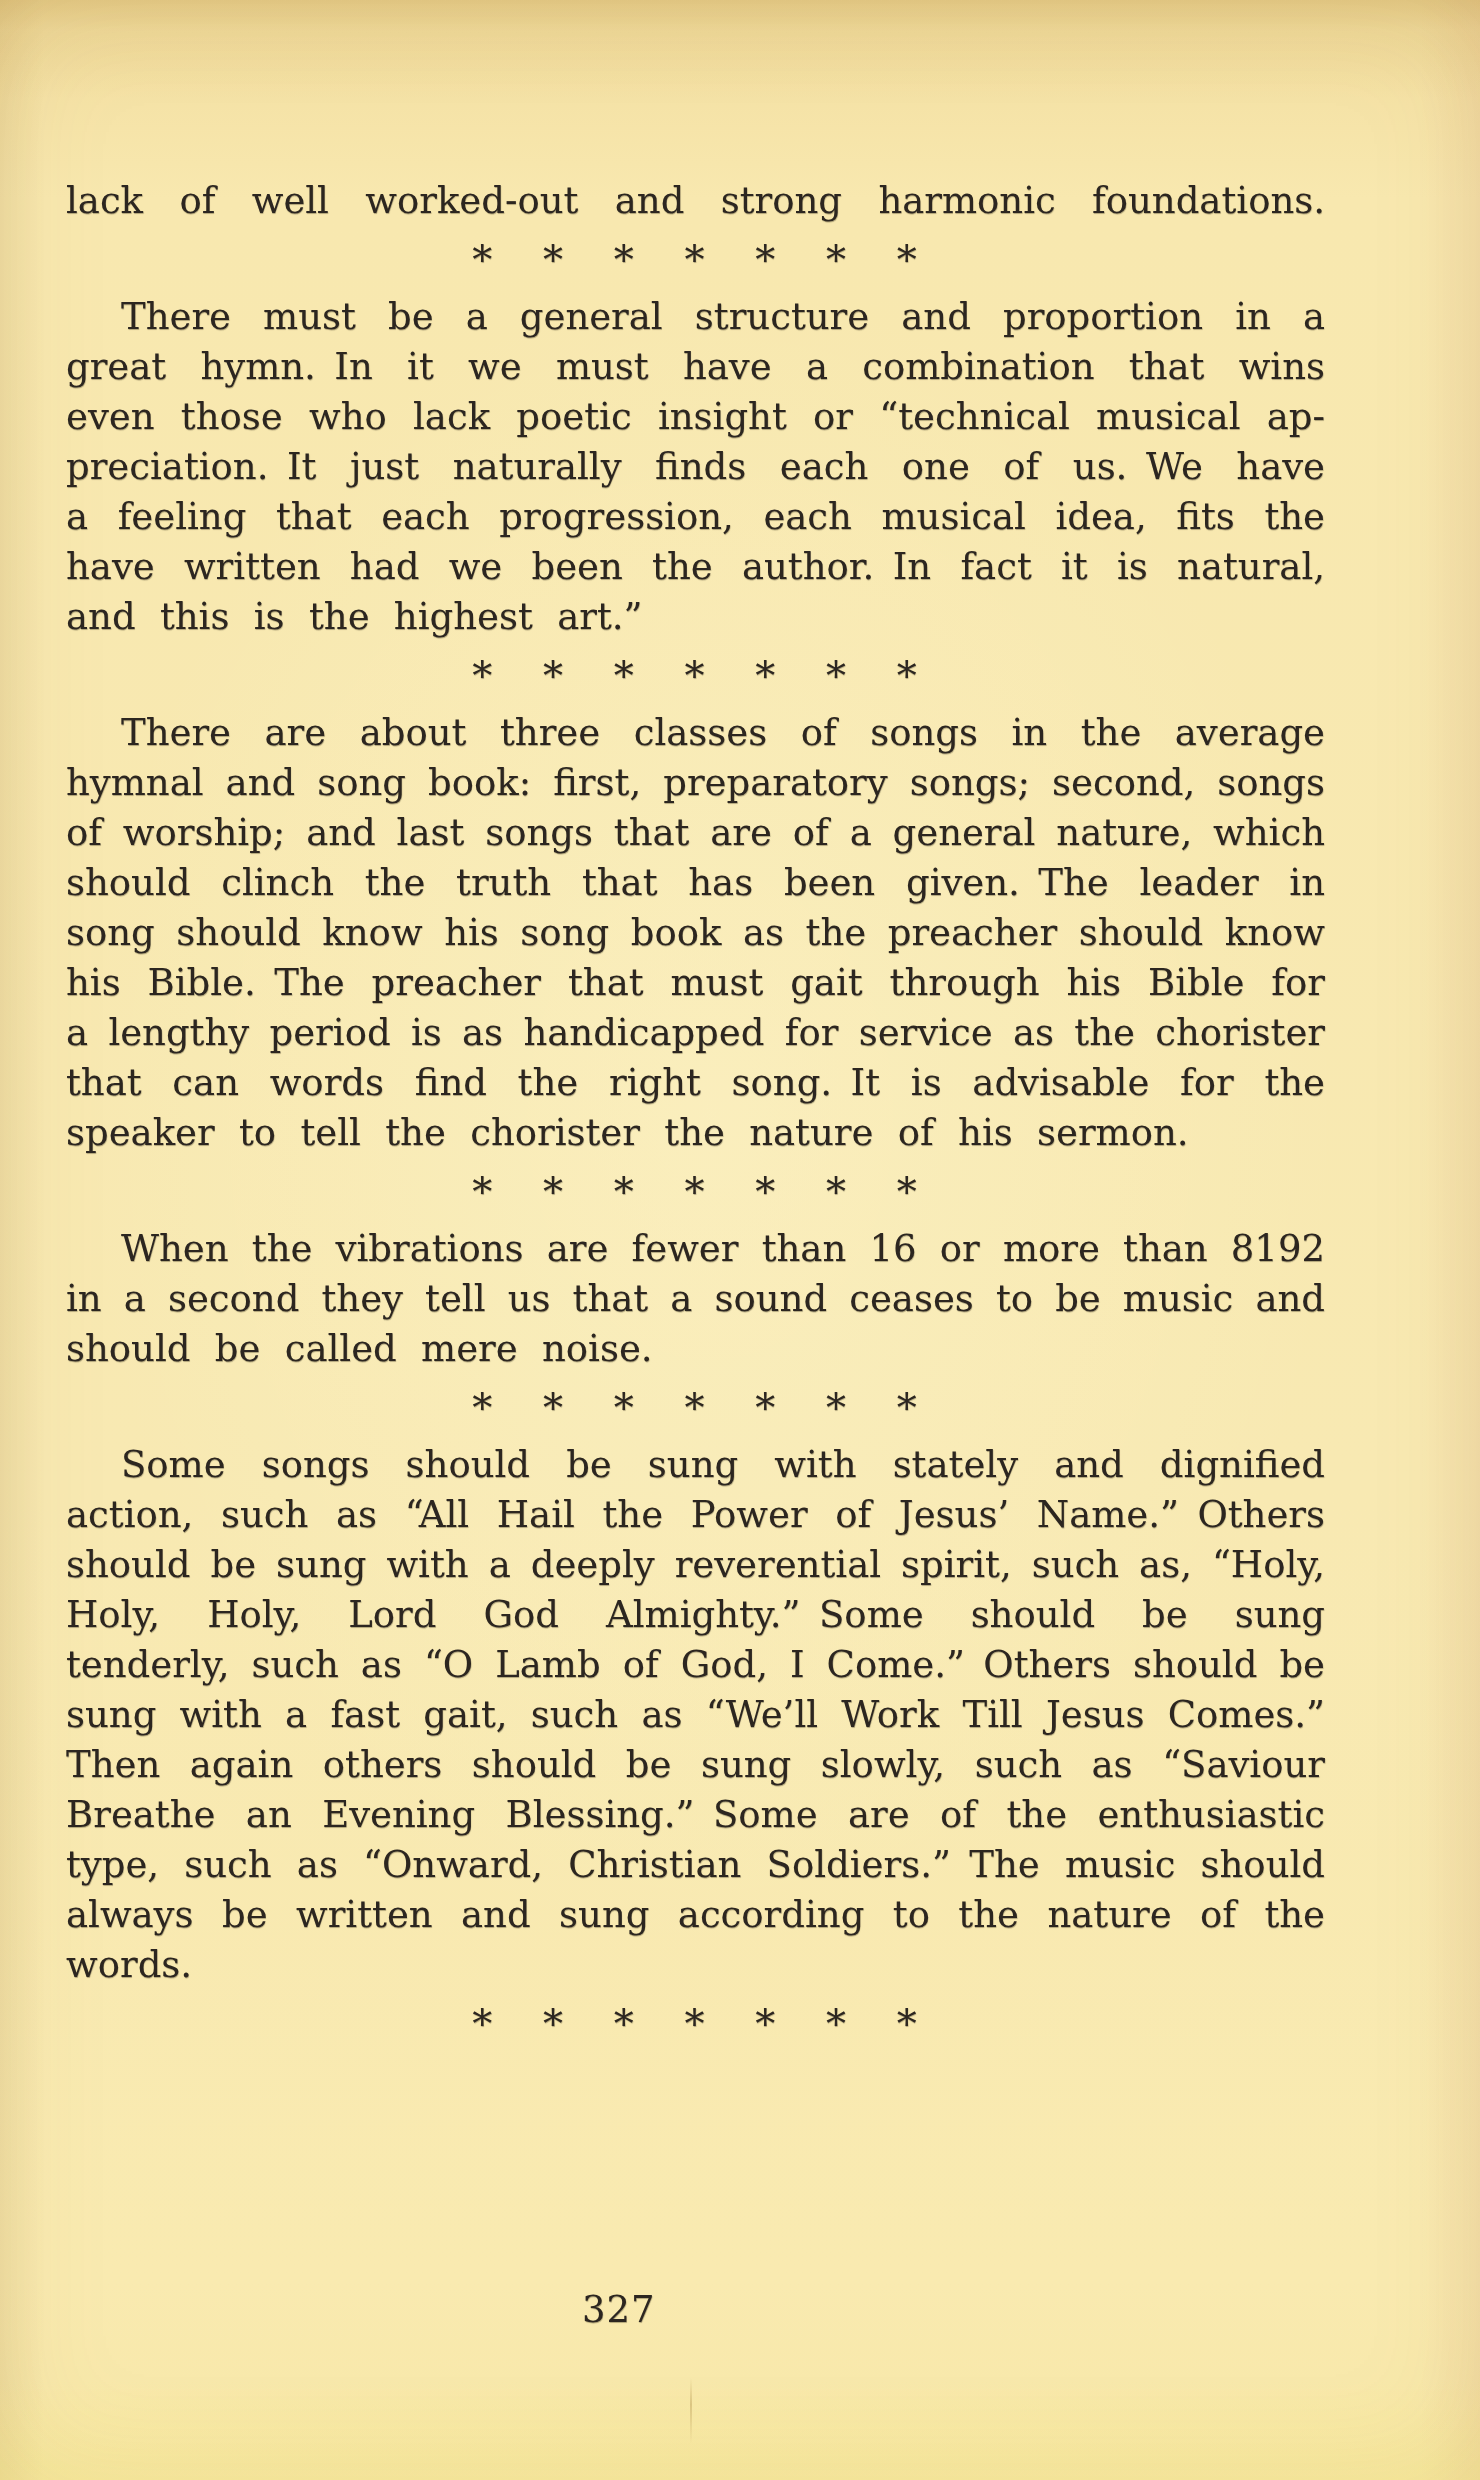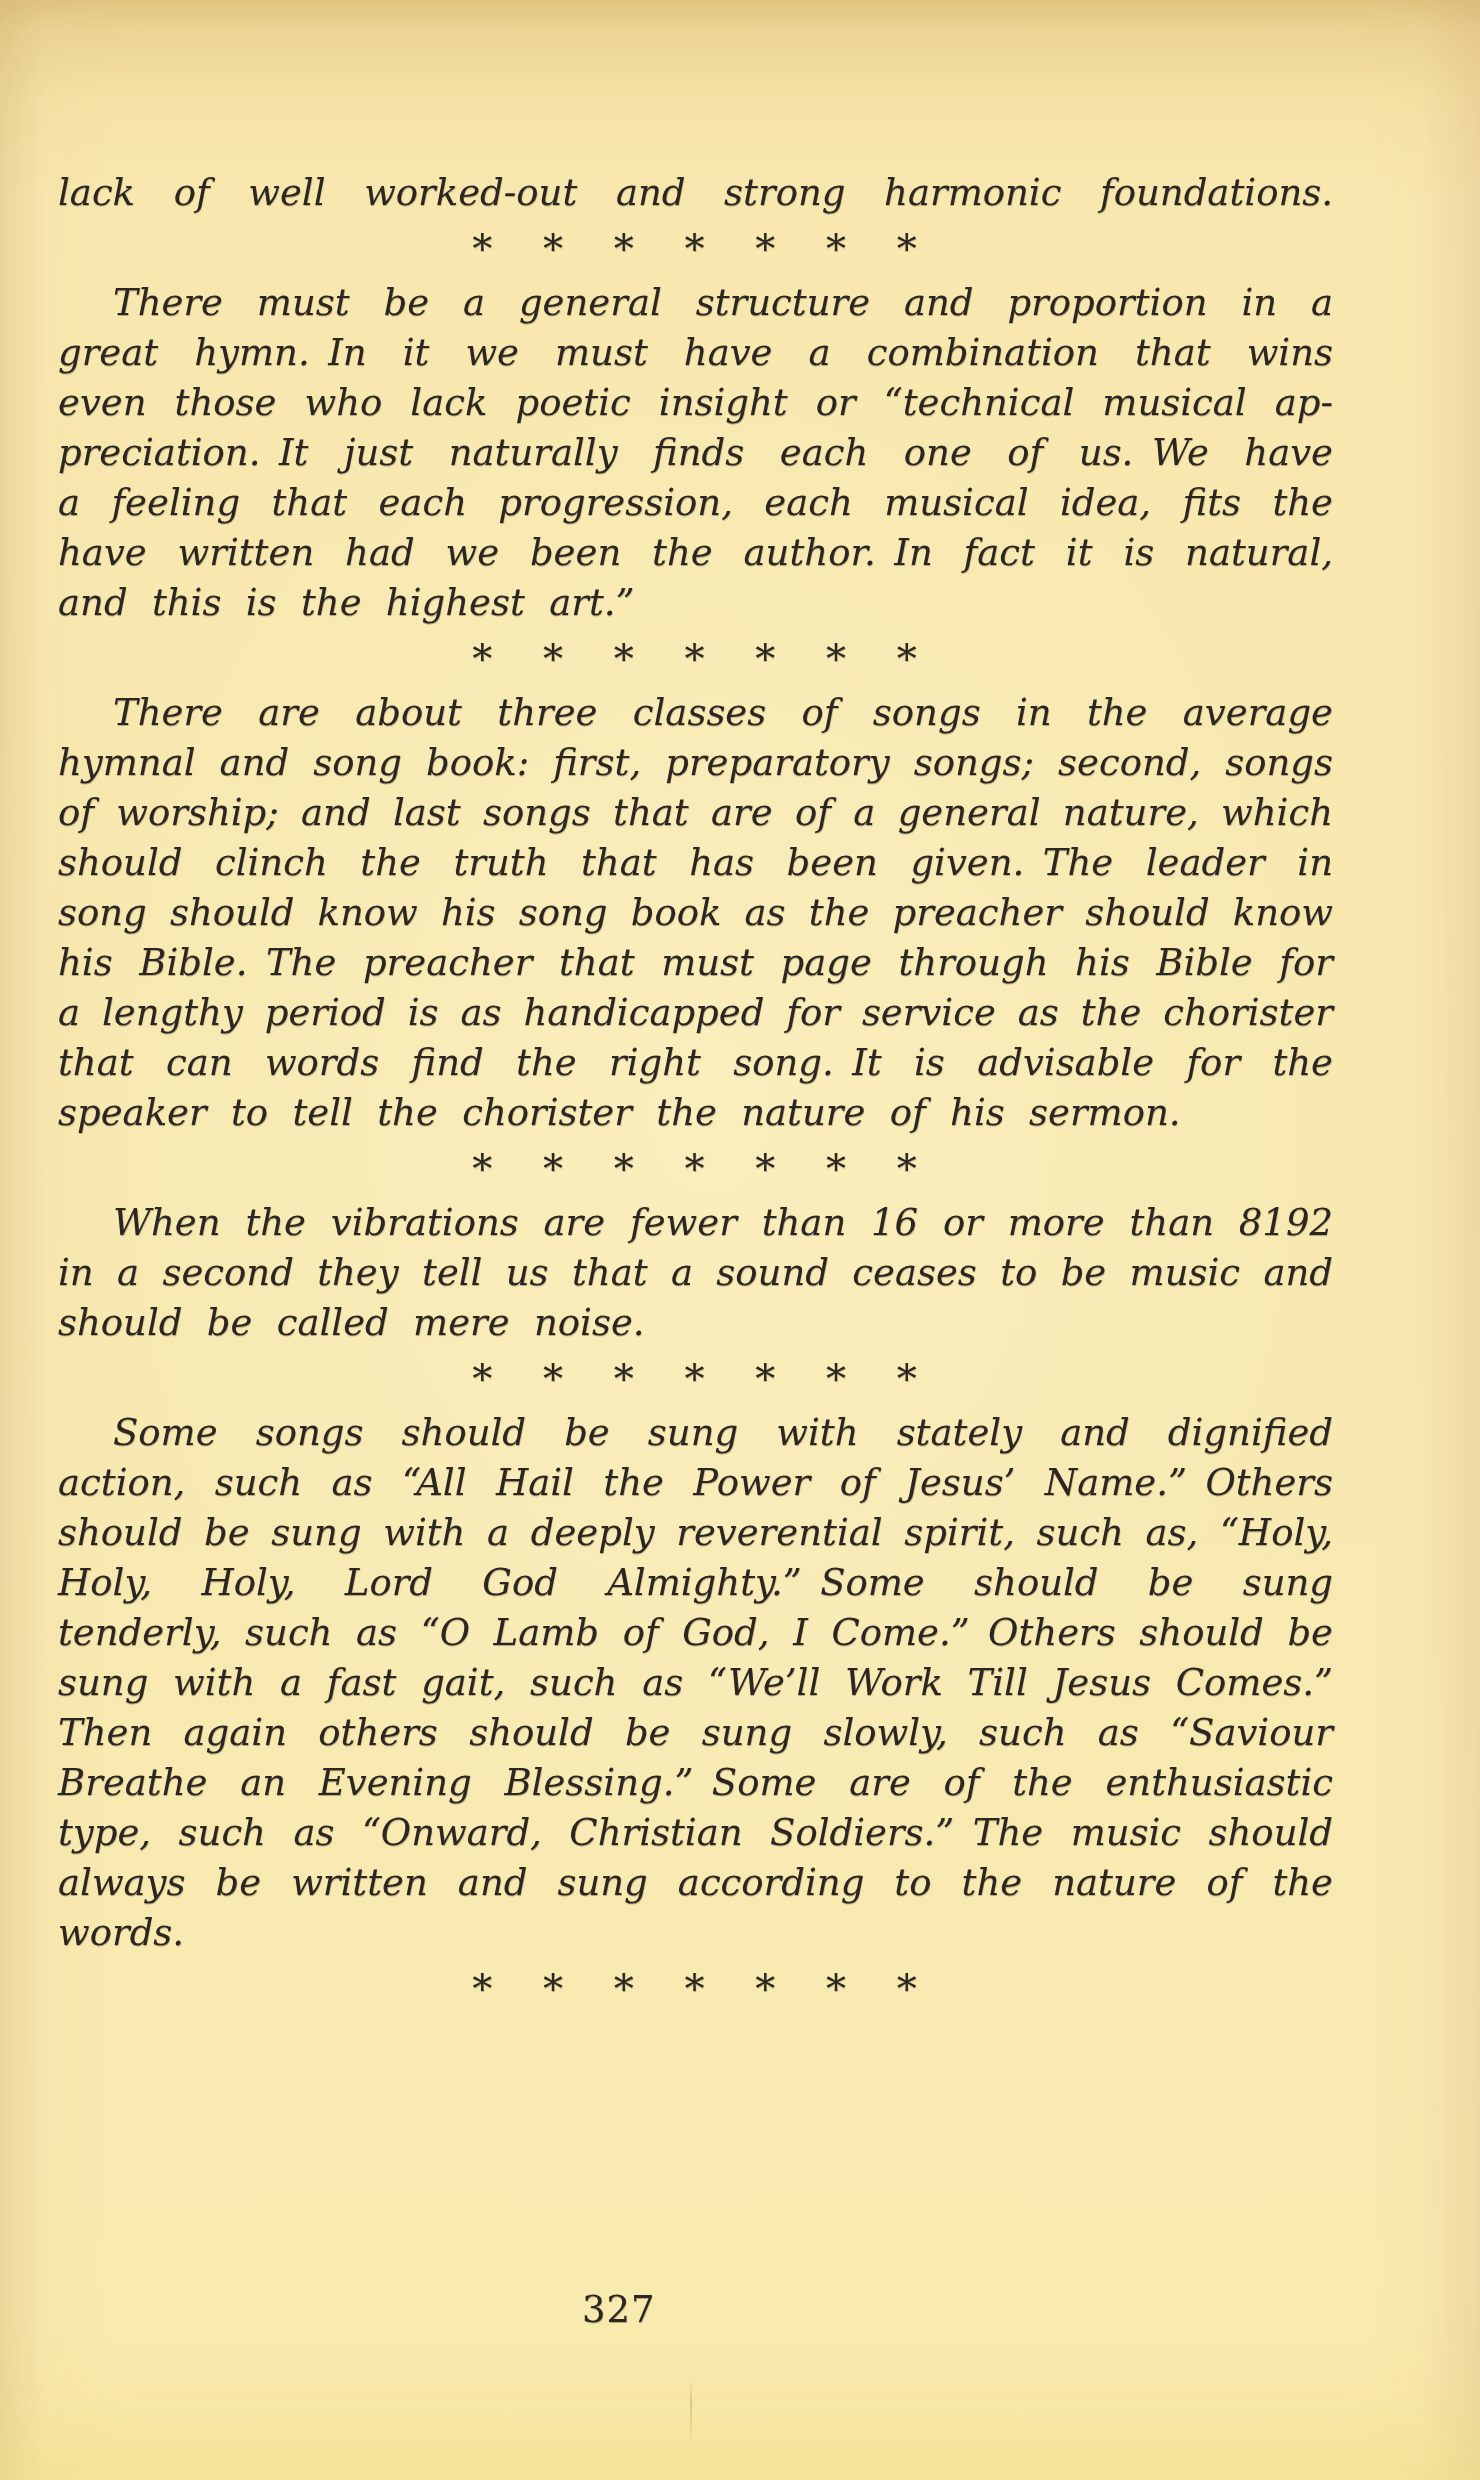--- a/index.html
+++ b/index.html
@@ -26,21 +26,21 @@
   }
   .text-block {
     position: absolute;
     left: 58px;
     top: 168px;
     width: 1275px;
     font-size: 37px;
     line-height: 50px;
     text-shadow: 0.4px 0.5px 0.7px rgba(55,45,25,0.35);
   }
-  .paragraph { margin: 0; font-style: italic; }
+  .paragraph { margin: 8px; }
   .line {
     text-align: justify;
     text-align-last: justify;
     word-spacing: 0.06em;
   }
   .line.short {
     text-align-last: left;
     word-spacing: 0.34em;
   }
   .paragraph.indent .line:first-child { text-indent: 55px; }
@@ -89,21 +89,21 @@
         <div class="line">have written had we been the author. In fact it is natural,</div>
         <div class="line short">and this is the highest art.”</div>
       </div>
       <div class="separator">* * * * * * *</div>
       <div class="paragraph indent">
         <div class="line">There are about three classes of songs in the average</div>
         <div class="line">hymnal and song book: first, preparatory songs; second, songs</div>
         <div class="line">of worship; and last songs that are of a general nature, which</div>
         <div class="line">should clinch the truth that has been given. The leader in</div>
         <div class="line">song should know his song book as the preacher should know</div>
-        <div class="line">his Bible. The preacher that must page through his Bible for</div>
+        <div class="line">his Bible. The preacher that must gait through his Bible for</div>
         <div class="line">a lengthy period is as handicapped for service as the chorister</div>
         <div class="line">that can words find the right song. It is advisable for the</div>
         <div class="line short">speaker to tell the chorister the nature of his sermon.</div>
       </div>
       <div class="separator">* * * * * * *</div>
       <div class="paragraph indent">
         <div class="line">When the vibrations are fewer than 16 or more than 8192</div>
         <div class="line">in a second they tell us that a sound ceases to be music and</div>
         <div class="line short">should be called mere noise.</div>
       </div>

